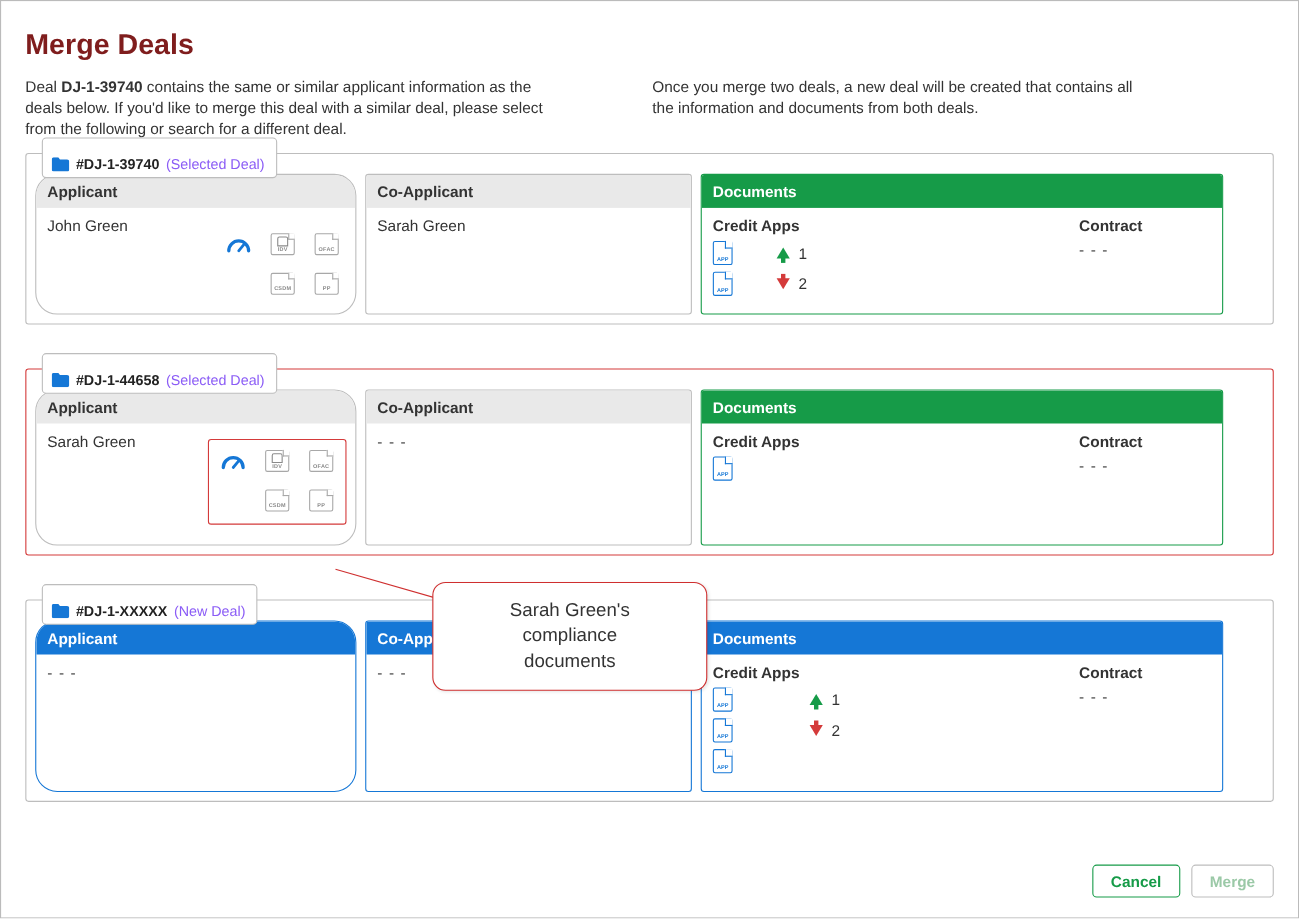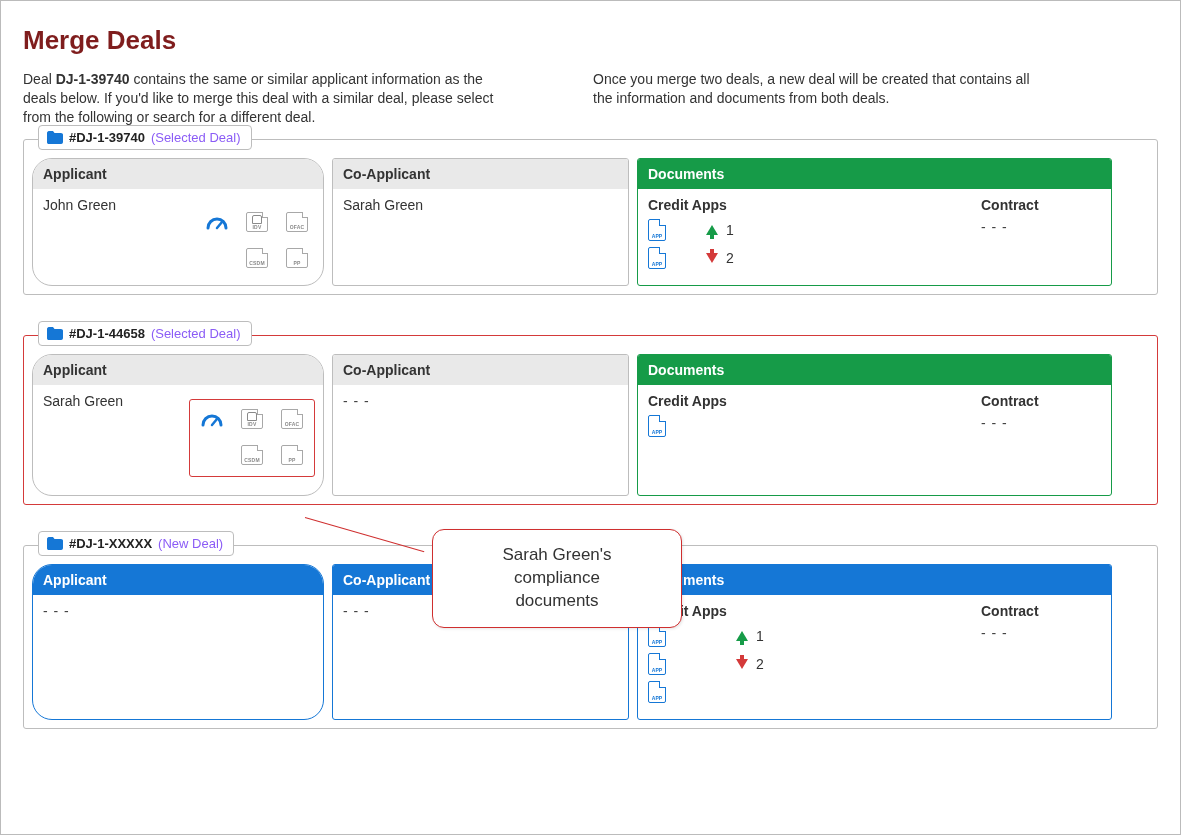--- a/index.html
+++ b/index.html
@@ -46,21 +46,21 @@
   .deal.selected-red {
     border: 1px solid #d43a3a;
   }
   .deal-tab {
     position: absolute;
     top: -15px;
     left: 14px;
     background: #fff;
     border: 1px solid #bdbdbd;
     border-radius: 4px;
-    padding: 4px 10px 4px 8px;
+    padding: 16px 10px 4px 8px;
     font-size: 13px;
     display: flex;
     align-items: center;
     gap: 6px;
   }
   .deal-tab .folder-icon {
     width: 16px; height: 13px; position: relative;
   }
   .deal-tab .deal-id { font-weight: 700; color: #222; }
   .deal-tab .deal-note { color: #8b5cf6; }
@@ -490,19 +490,23 @@
               <div class="docs-subhead">Contract</div>
               <div class="dashes">- - -</div>
             </div>
           </div>
         </div>
       </div>
     </div>
   </div>
 
   <div class="callout-line" style="left:304px; top:516px; width:124px; transform: rotate(16deg);"></div>
-  <div class="callout" style="left:431px; top:528px; width:250px;">
+  <div class="callout" style="left:392px; top:528px; width:250px;">
     <div>Sarah Green's compliance</div>
     <div>documents</div>
   </div>
 
+  <div class="footer">
+    <button class="btn cancel">Cancel</button>
+    <button class="btn merge">Merge</button>
+  </div>
 
 </div>
 
 </body></html>

